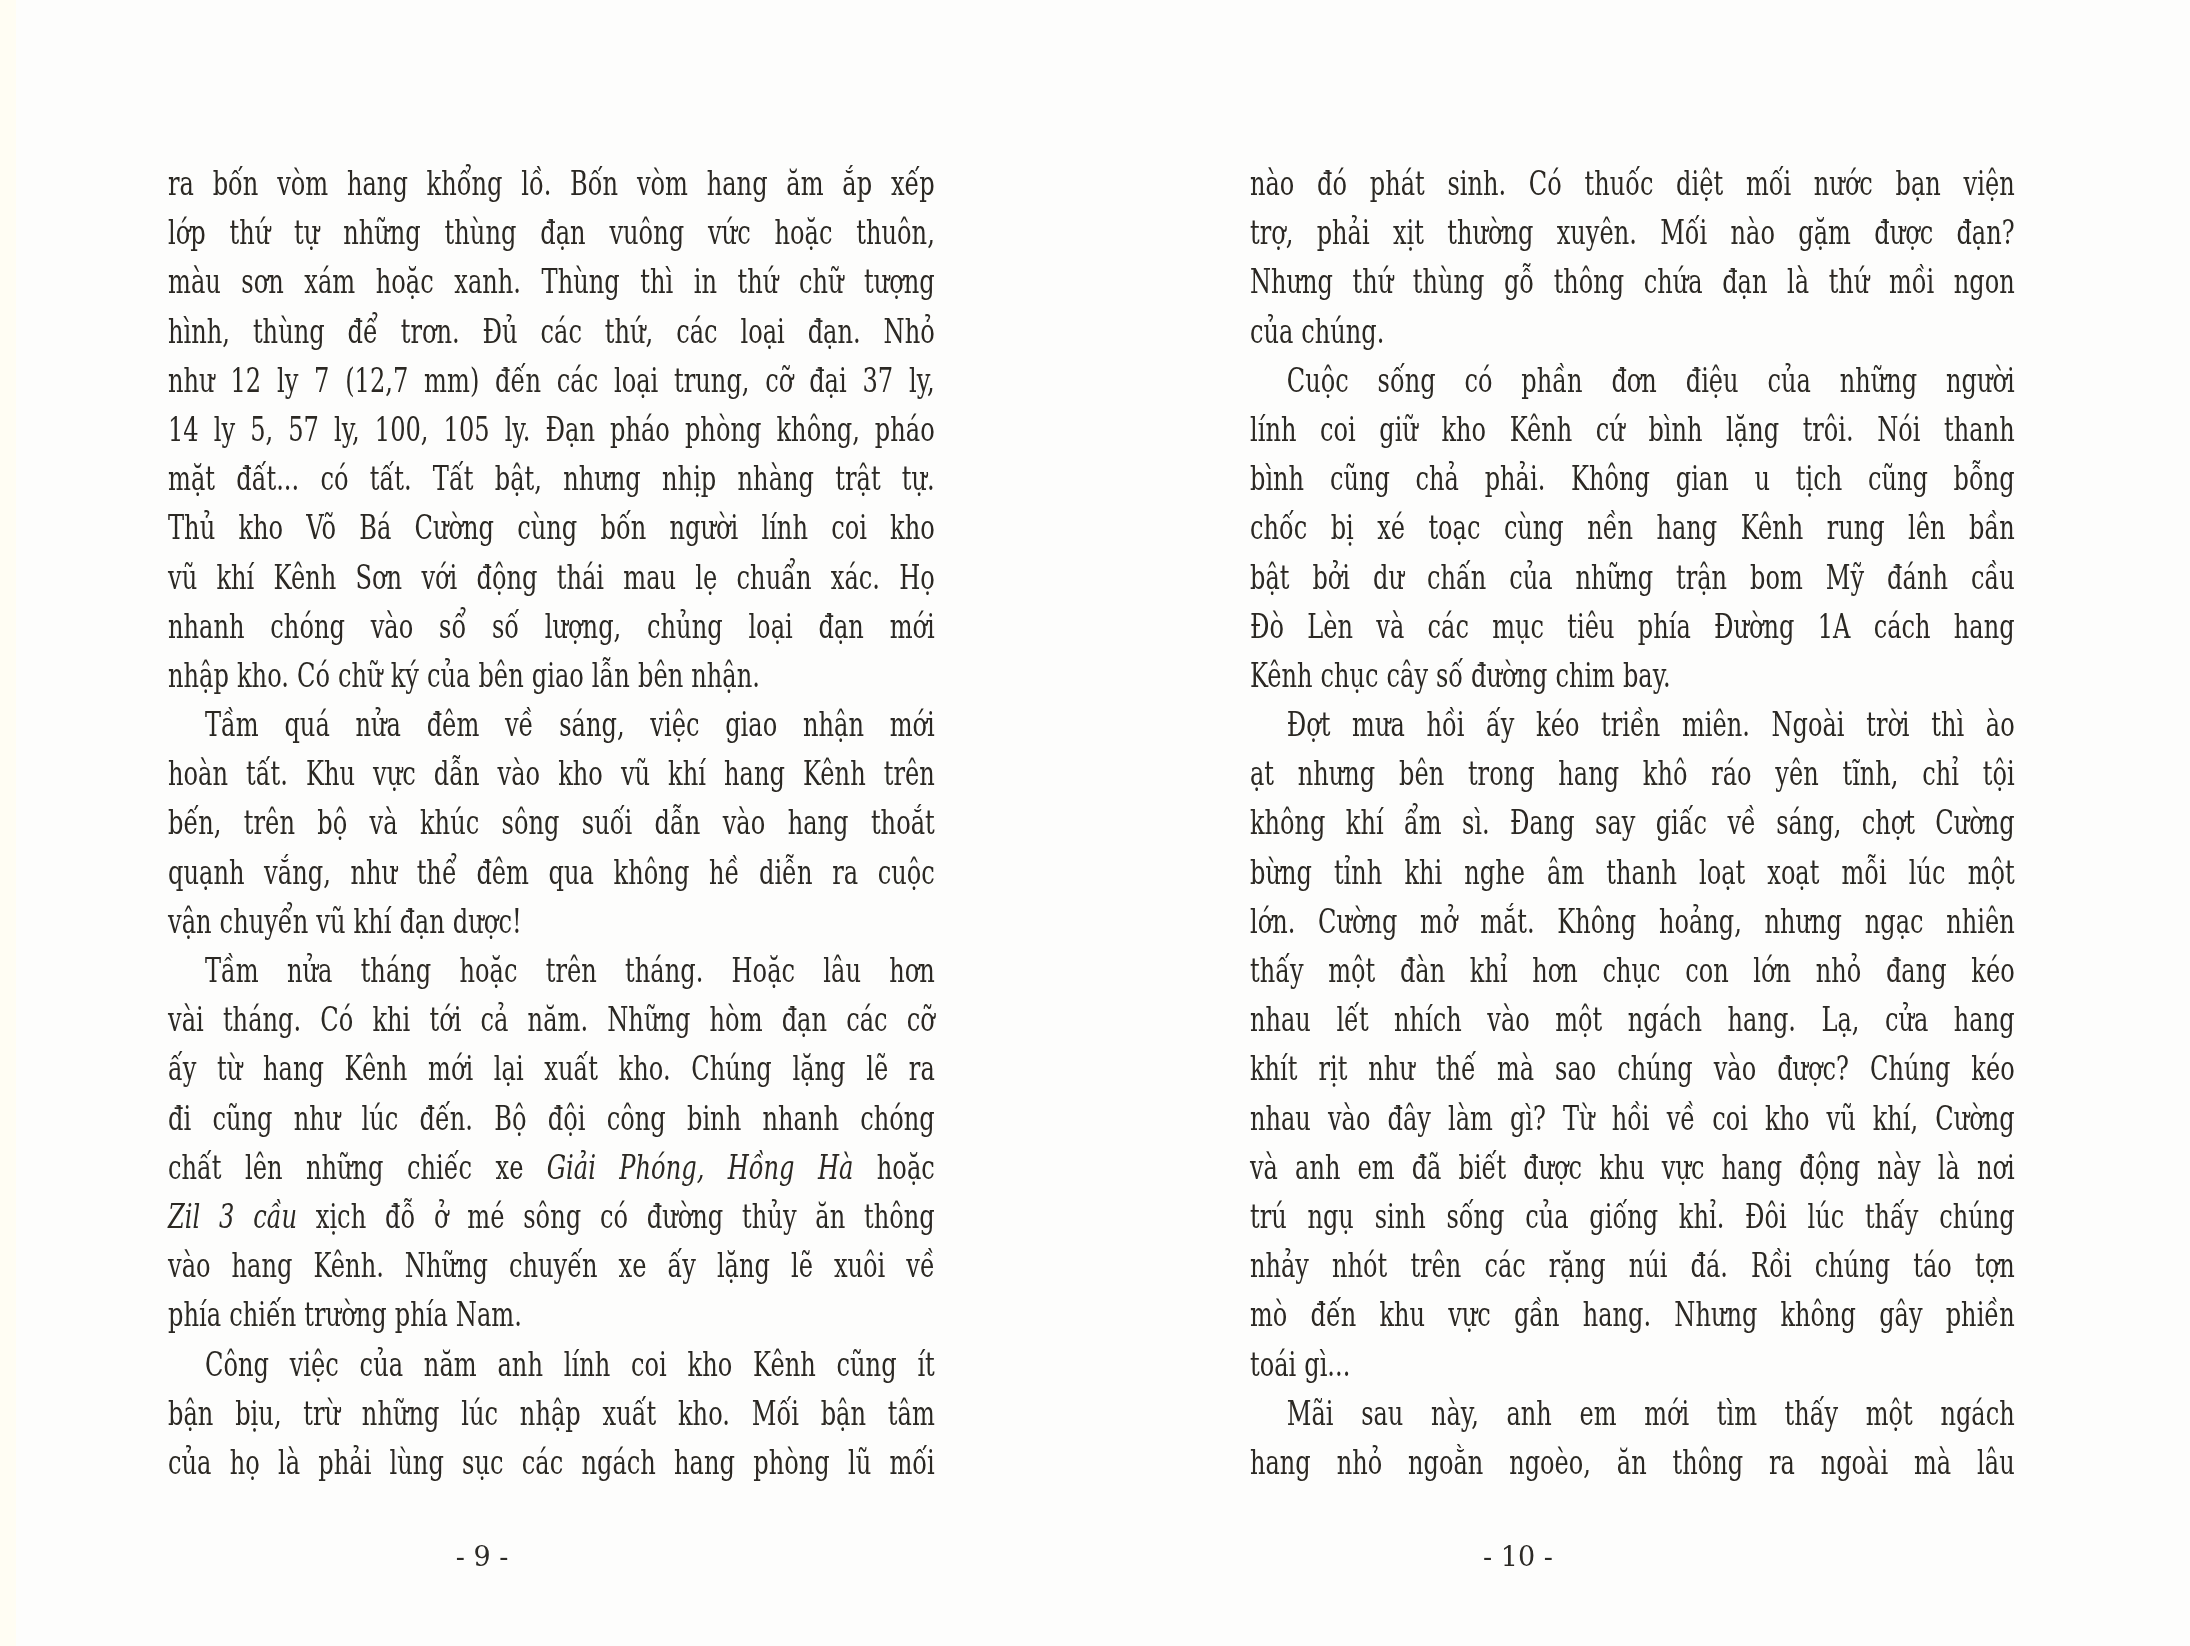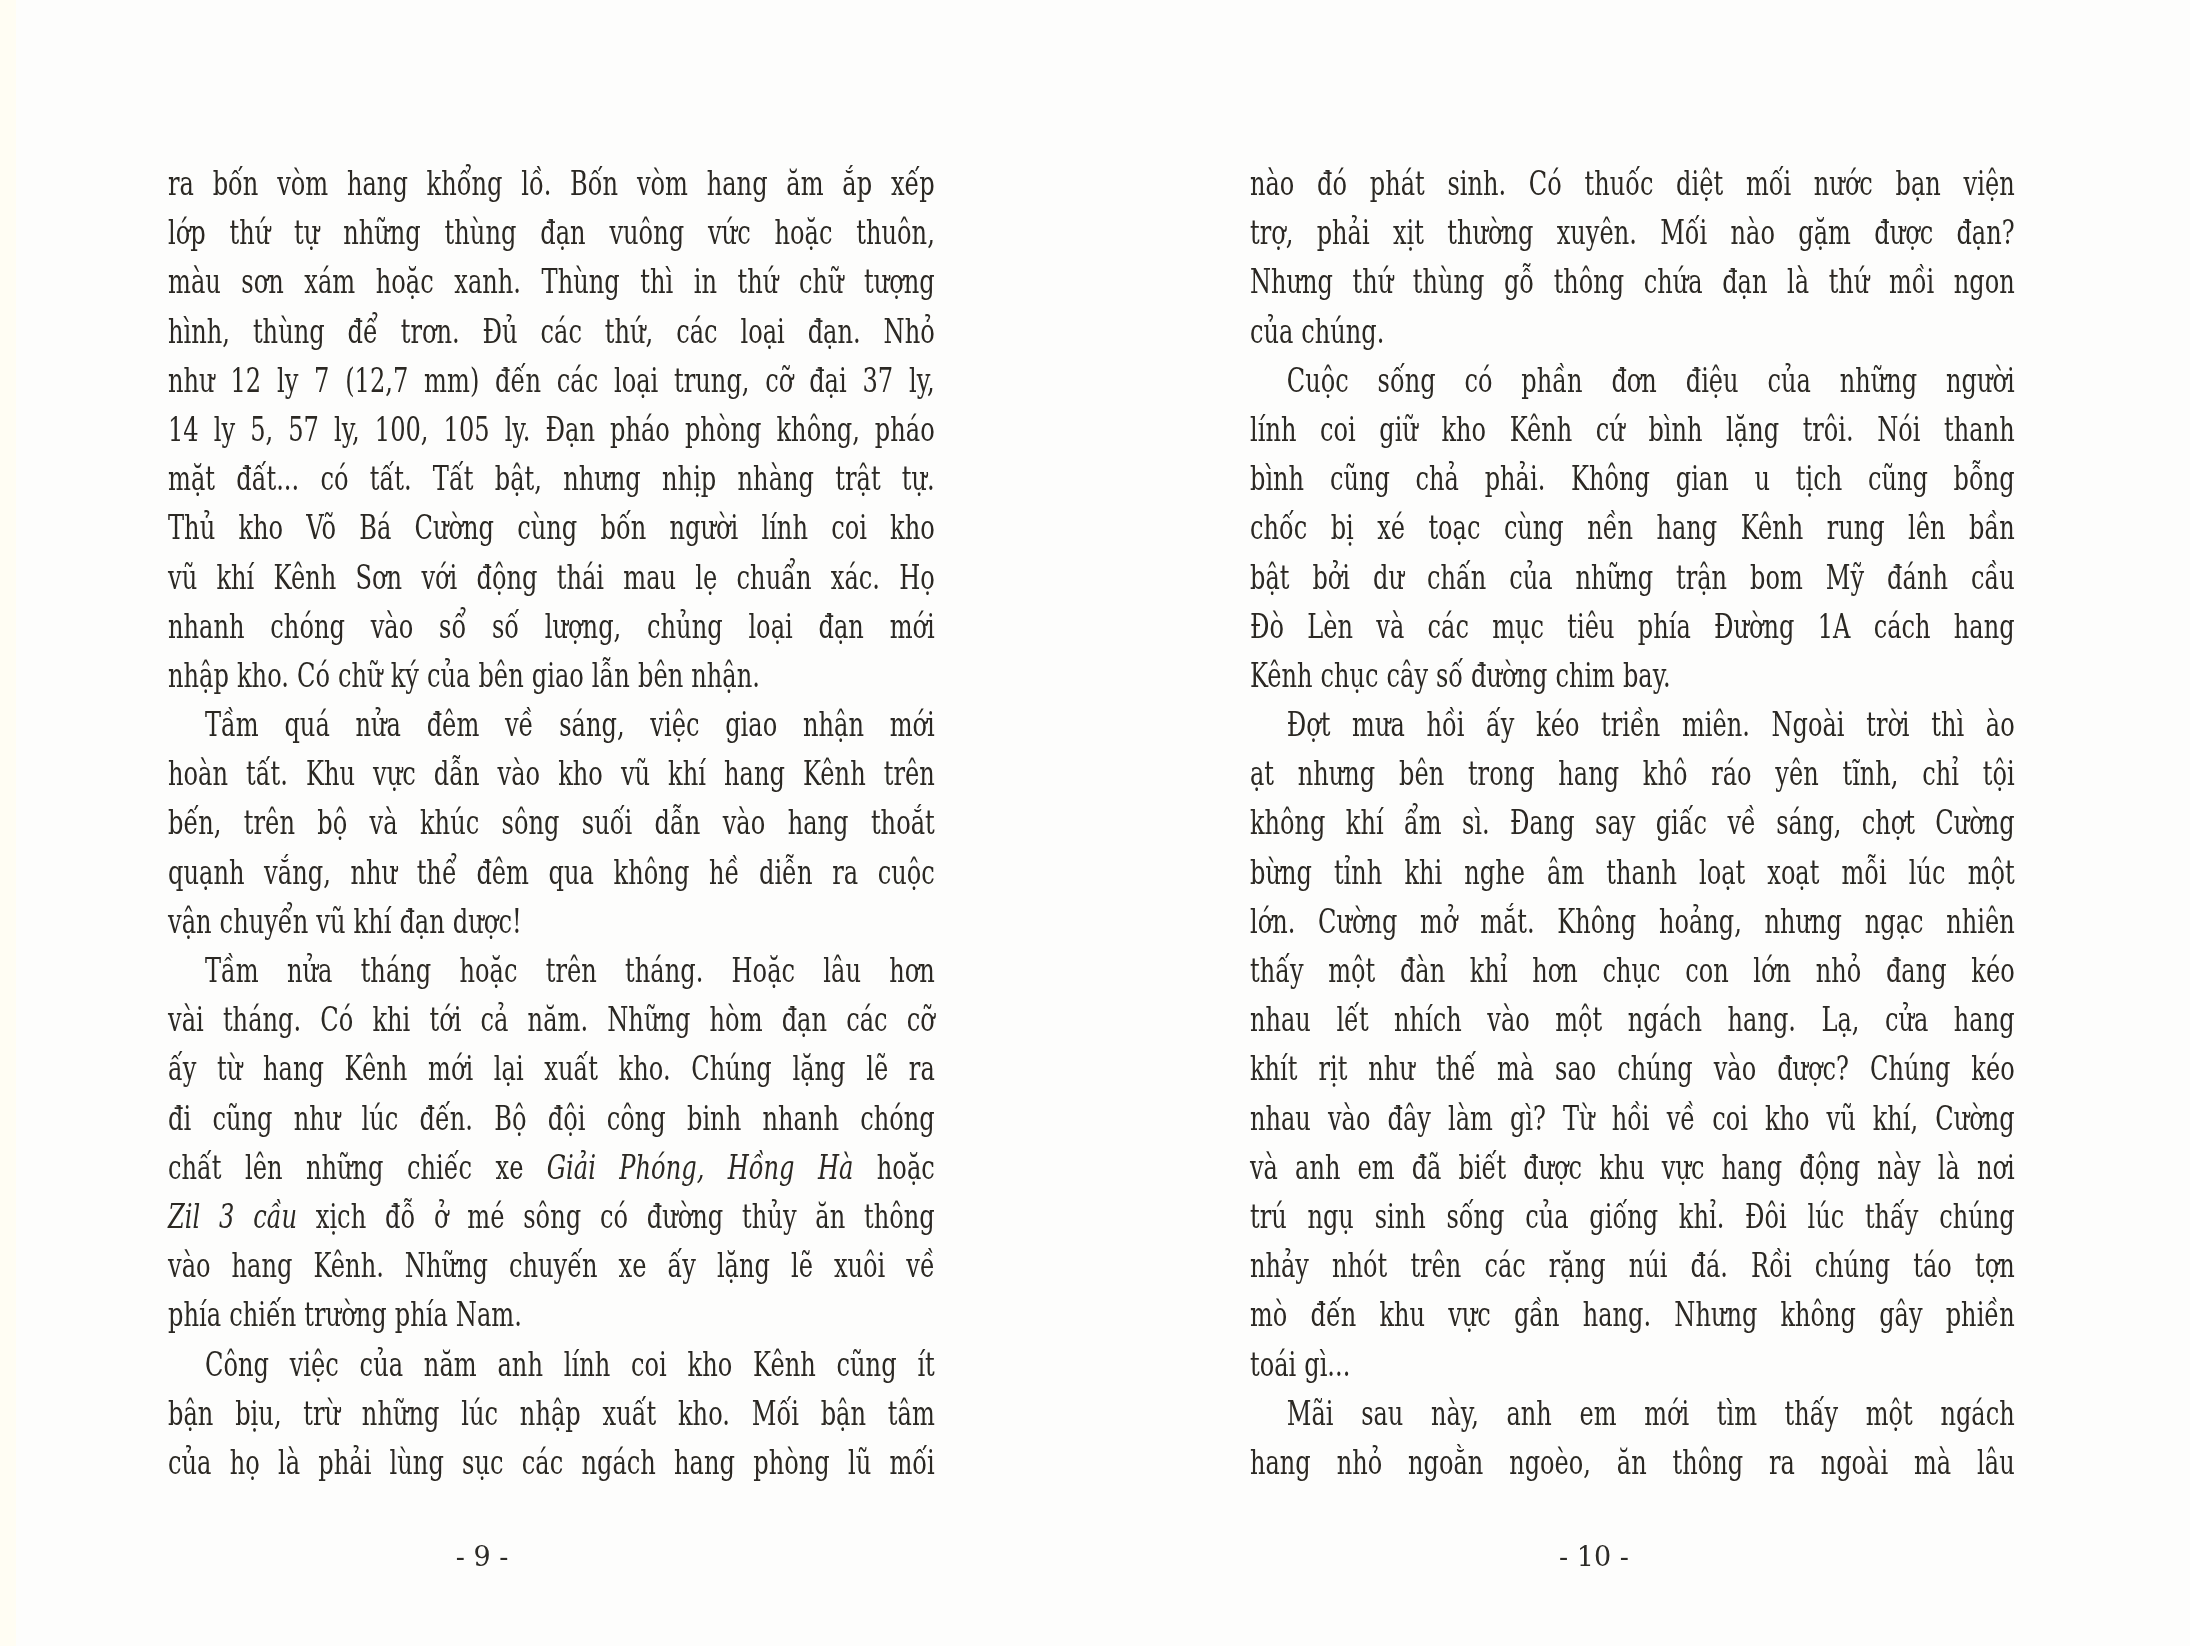--- a/index.html
+++ b/index.html
@@ -56,21 +56,21 @@
   .page-number {
     position: absolute;
     top: 1541px;
     width: 220px;
     text-align: center;
     font-size: 27px;
     line-height: 32px;
     color: #2c2a26;
   }
   .page-number.pn-left  { left: 372px; }
-  .page-number.pn-right { left: 1484px; }
+  .page-number.pn-right { left: 1408px; }
 </style>
 </head>
 <body>
 
 <div class="spread">
   <div class="edge-strip"></div>
 
   <section>
     <div class="column" data-lines="0">
         <div class="line"><span>ra bốn vòm hang khổng lồ. Bốn vòm hang ăm ắp xếp</span></div>

